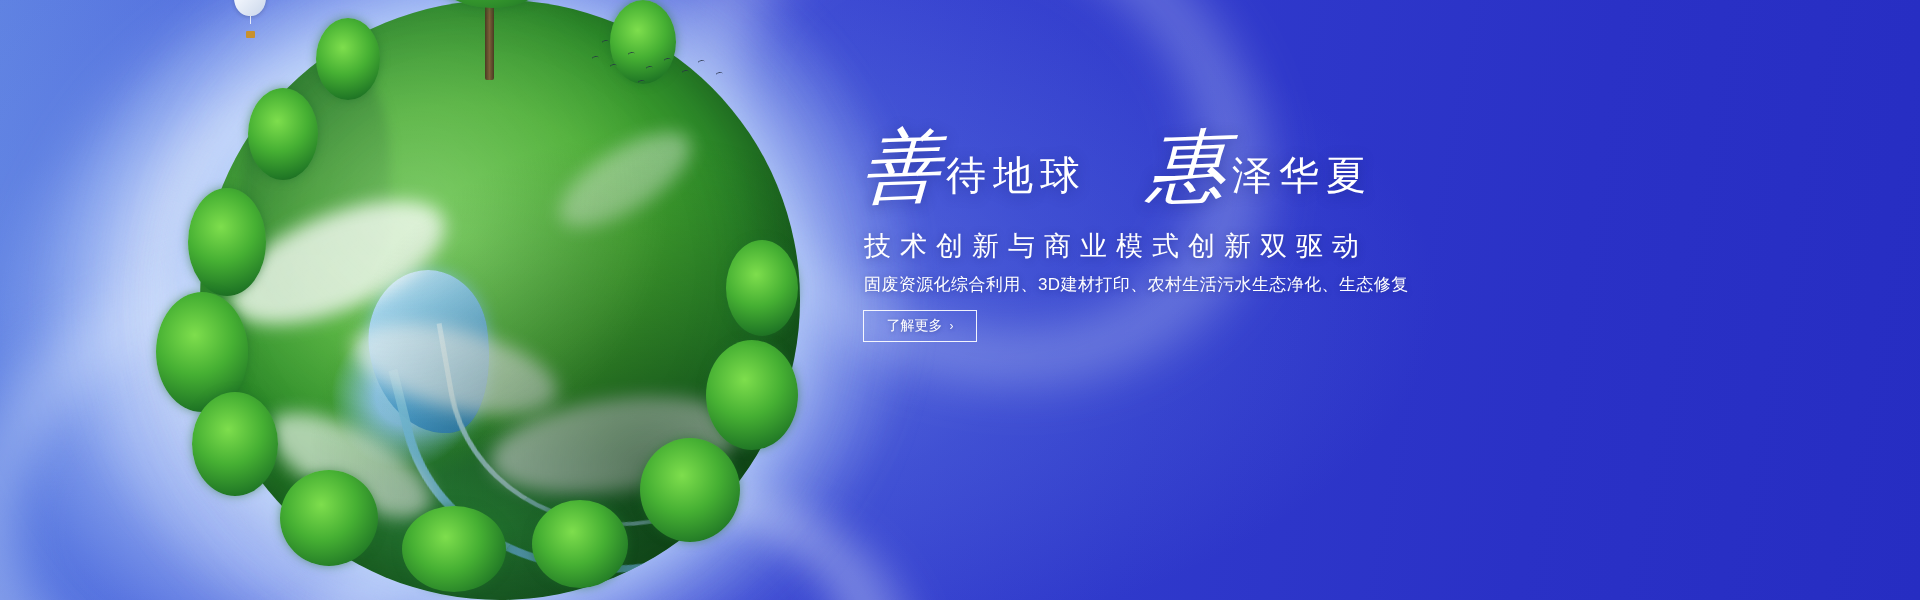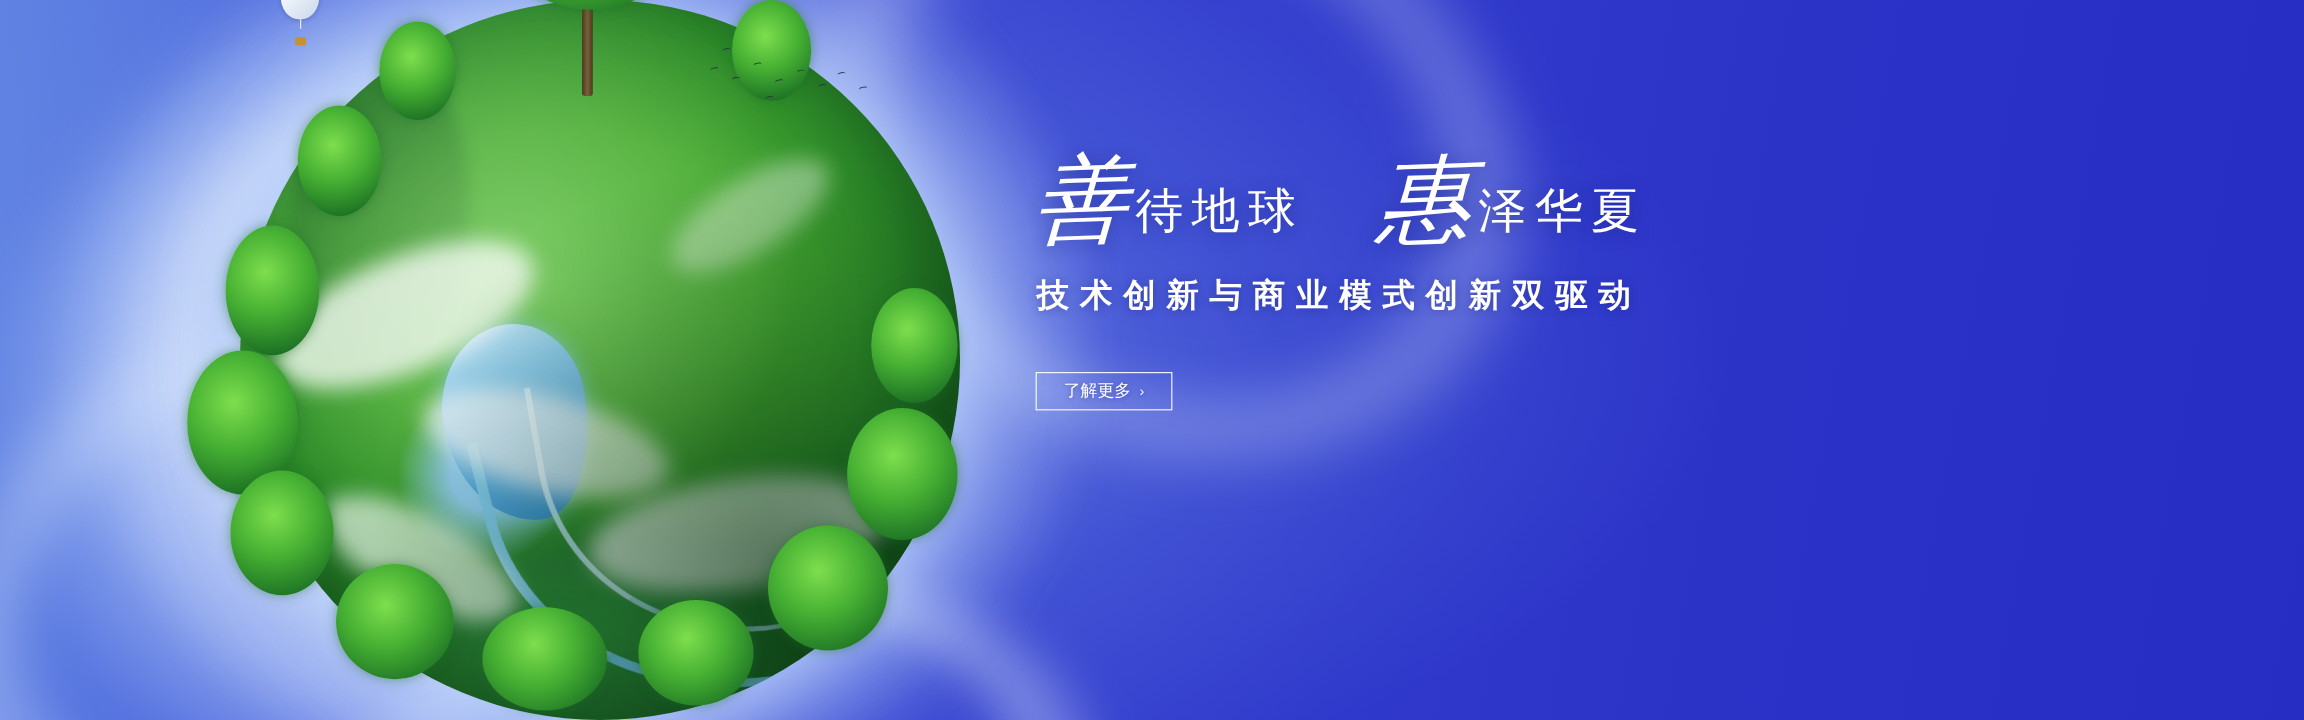--- a/index.html
+++ b/index.html
@@ -96,21 +96,21 @@
   .hl-group{display:inline-block;vertical-align:baseline;}
   .hl-big{font-family:"Liberation Serif","DejaVu Serif",serif;
     font-size:78px;line-height:1;font-weight:400;font-style:italic;
     letter-spacing:0;display:inline-block;transform:skewX(-4deg) rotate(-2deg);}
   .hl-small{font-family:"Liberation Serif","DejaVu Serif",serif;
     font-size:40px;line-height:1;font-weight:400;letter-spacing:7px;
     display:inline-block;vertical-align:baseline;margin-left:6px;position:relative;top:-4px;}
   .hl-gap{display:inline-block;width:52px;}
 
   .subtitle{position:absolute;top:228px;left:2px;white-space:nowrap;
-    color:#ffffff;font-size:27px;font-weight:700;letter-spacing:9px;
+    color:#ffffff;font-size:27px;font-weight:400;letter-spacing:9px;
     text-shadow:0 1px 8px rgba(20,30,110,.40);}
 
   .desc{position:absolute;top:273px;left:2px;white-space:nowrap;
     color:#ffffff;font-size:17px;font-weight:400;letter-spacing:.4px;
     text-shadow:0 1px 6px rgba(20,30,110,.40);}
 
   .cta{position:absolute;top:310px;left:1px;
     width:114px;height:32px;box-sizing:border-box;
     border:1px solid rgba(255,255,255,.92);background:transparent;
     color:#ffffff;font-size:14px;font-family:"Liberation Sans","DejaVu Sans",sans-serif;
@@ -187,20 +187,21 @@
         <span class="hl-big">善</span><span class="hl-small">待地球</span>
       </span>
       <span class="hl-gap"></span>
       <span class="hl-group">
         <span class="hl-big">惠</span><span class="hl-small">泽华夏</span>
       </span>
     </div>
 
     <div class="subtitle">技术创新与商业模式创新双驱动</div>
 
+    <div class="desc">固废资源化综合利用、3D建材打印、农村生活污水生态净化、生态修复</div>
 
     <div class="cta">
       <span>了解更多</span>
       <span class="chev">›</span>
     </div>
 
   </div>
 </div>
 
 </body></html>

